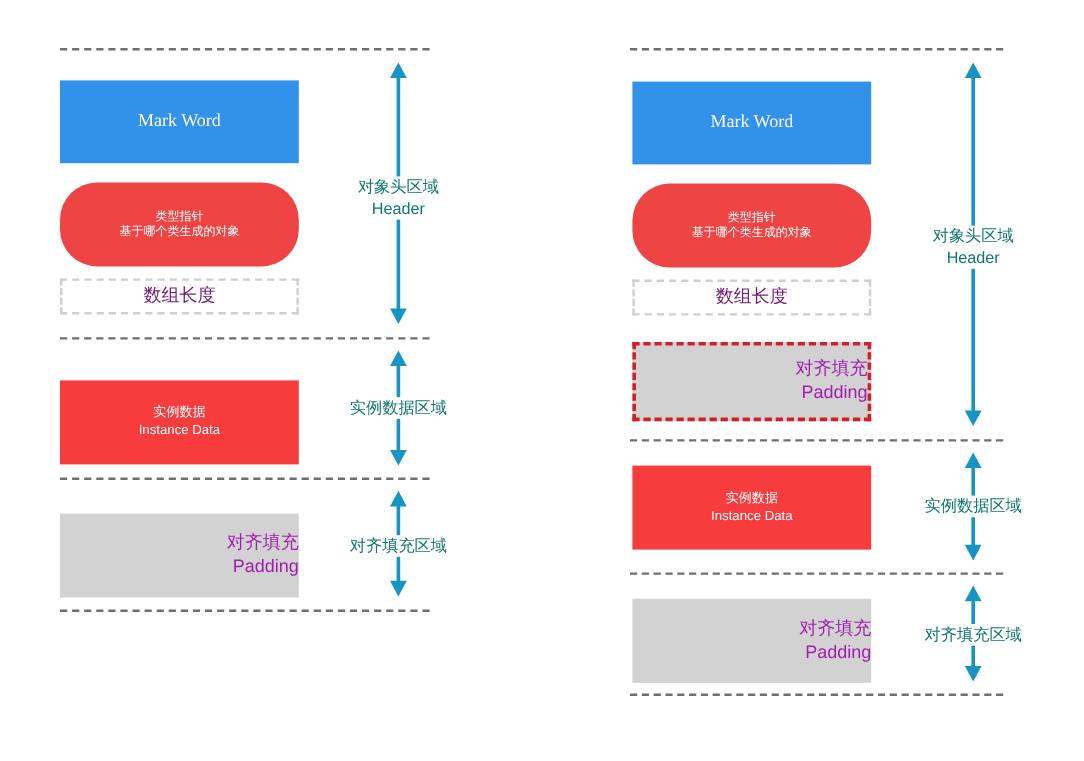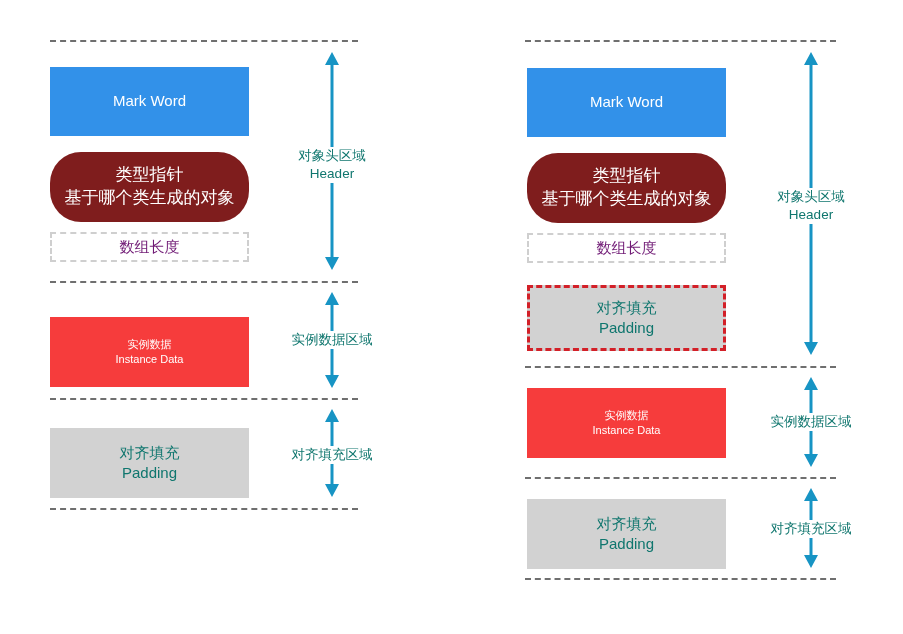--- a/index.html
+++ b/index.html
@@ -22,43 +22,44 @@
   .block {
     position: absolute;
     box-sizing: border-box;
     display: flex;
     flex-direction: column;
     align-items: center;
     justify-content: center;
     text-align: center;
     line-height: 1.35;
   }
-  .block .line1 { display: block; }
+  .block .line1 { display: block; font-family: Liberation Serif, serif; }
   .block .line2 { display: block; }
 
   .blk-blue {
     background: #3291e9;
     color: #ffffff;
     font-size: 15px;
   }
   .blk-orange {
-    background: #7f1d1d;
+    background: #ef4444;
     color: #ffffff;
-    font-size: 17px;
+    font-size: 10px;
     border-radius: 31px;
   }
   .blk-red {
     background: #f63c3c;
     color: #ffffff;
     font-size: 11px;
   }
   .blk-gray {
     background: #d2d2d2;
-    color: #0f766e;
-    font-size: 15px;
+    color: #a21caf;
+    font-size: 15px;
+    align-items: flex-end;
   }
   .blk-dashed {
     background: #ffffff;
     color: #701a75;
     font-size: 15px;
     border: 2px dashed #cfcfcf;
   }
   .blk-gray.highlight {
     border: 3px dashed #d32028;
   }

